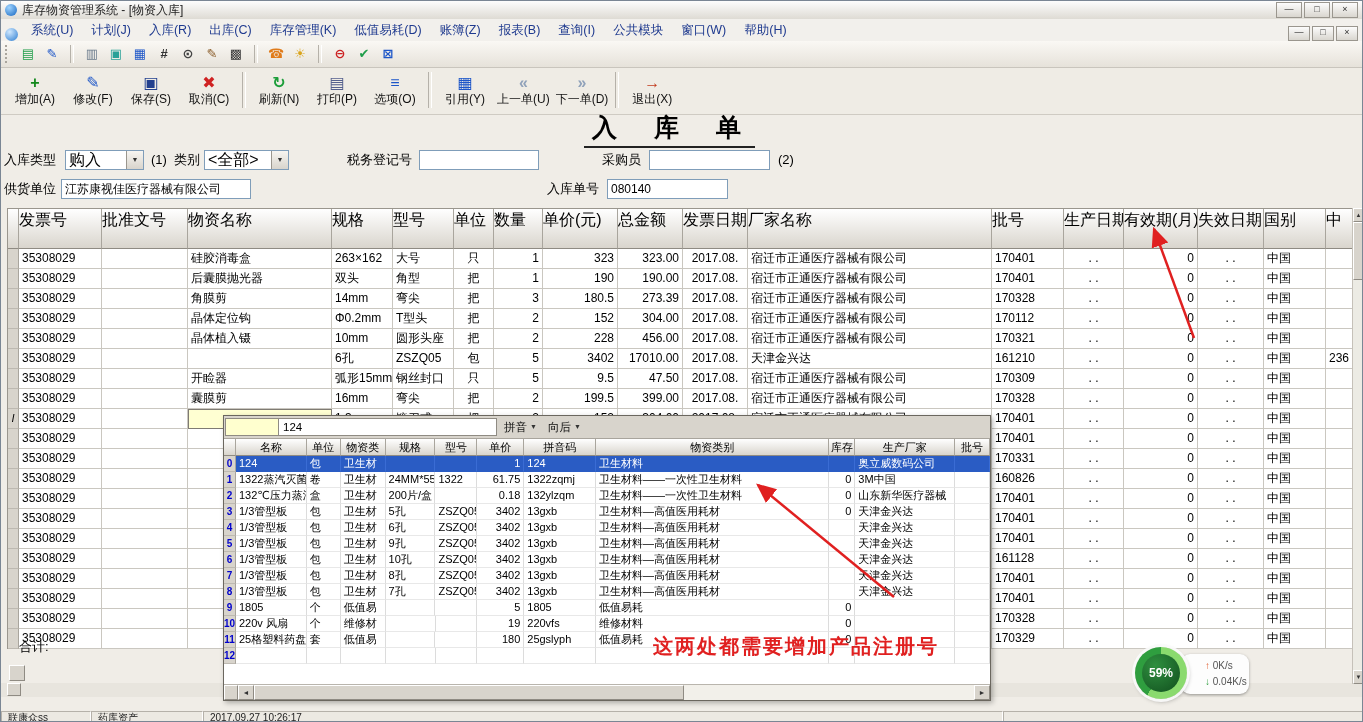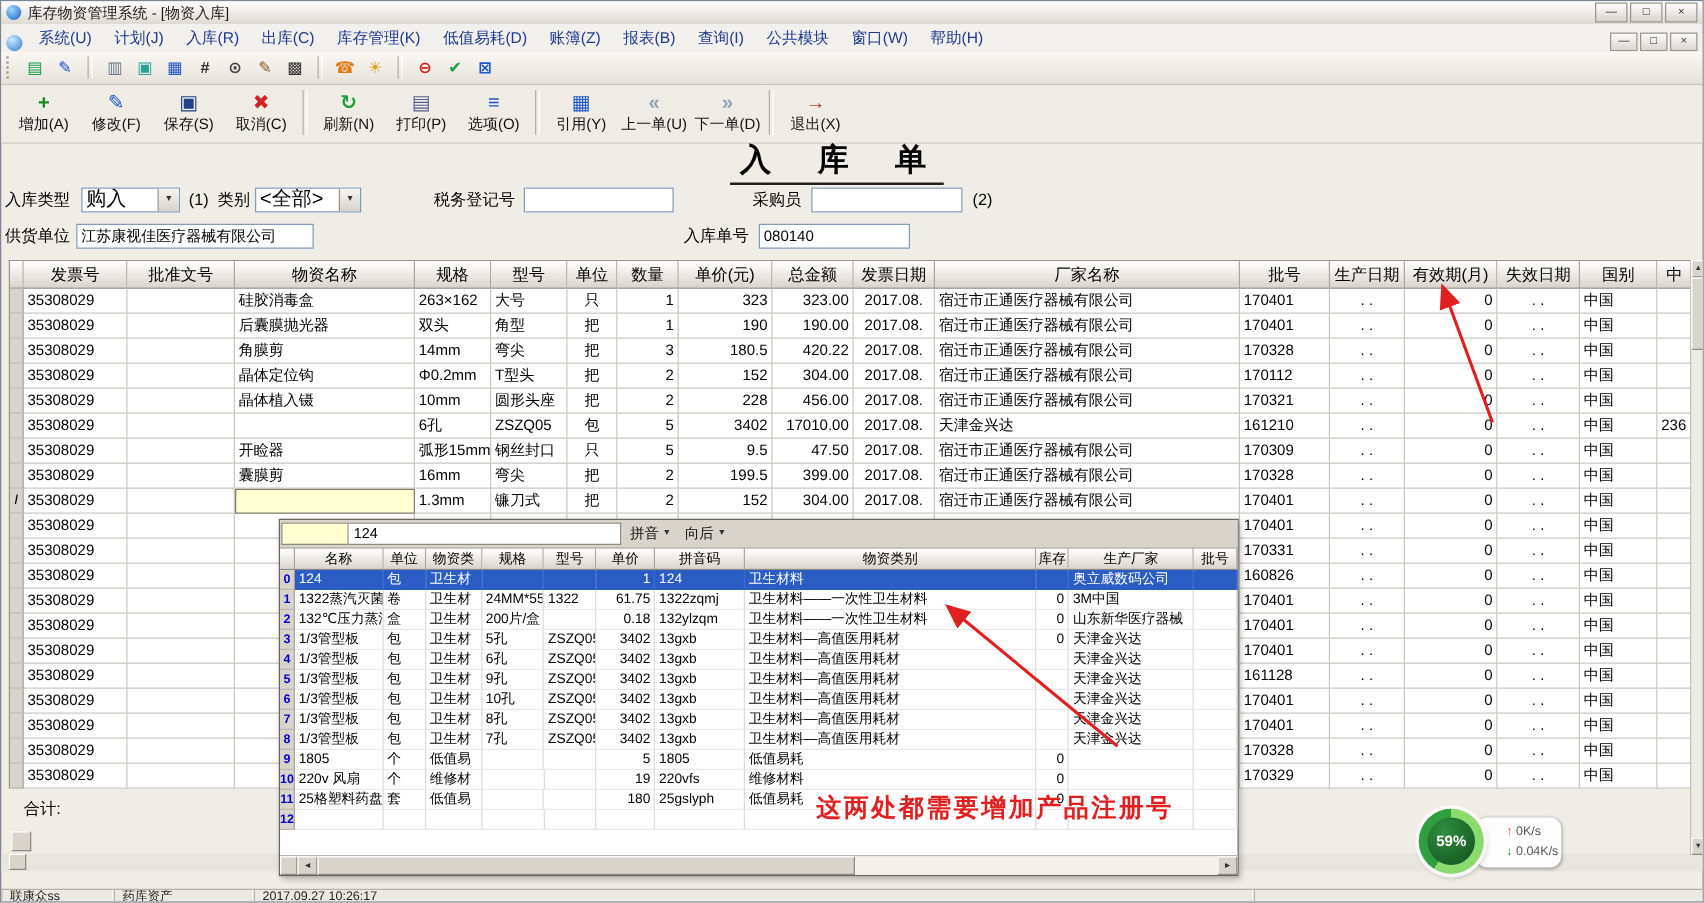--- a/index.html
+++ b/index.html
@@ -34,21 +34,21 @@
   .doc-title{position:absolute;left:583px;top:110px;font-size:25px;font-weight:600;letter-spacing:6px;color:#000;border-bottom:2px solid #222;padding:0 8px 2px;white-space:nowrap;}
   .form-label{position:absolute;font-size:13px;height:20px;line-height:20px;color:#000;white-space:nowrap;}
   .tinput{position:absolute;height:20px;border:1px solid #7f9db9;background:#fff;font-size:12px;padding:0 3px;box-sizing:border-box;font-family:inherit;}
   .combo{position:absolute;height:20px;border:1px solid #7f9db9;background:#fff;display:flex;box-sizing:border-box;}
   .cval{flex:1;font-size:16px;line-height:18px;padding:0 3px;overflow:hidden;white-space:nowrap;}
   .cbtn{width:16px;background:linear-gradient(#f7f5f1,#d8d4cc);border-left:1px solid #9a968e;font-size:7px;text-align:center;line-height:17px;color:#333;}
 
   
   #grid{position:absolute;left:6px;top:207px;background:#fff;border-left:1px solid #9a968e;border-top:1px solid #9a968e;z-index:5;}
   .mrow{display:flex;}
-  .mh{height:22px;line-height:22px;background:linear-gradient(#ffffff,#d9d5cd);border-right:1px solid #a9a59d;border-bottom:1px solid #8f8b83;text-align:center;font-size:13px;box-sizing:border-box;overflow:hidden;white-space:nowrap;}
+  .mh{height:40px;line-height:22px;background:linear-gradient(#ffffff,#d9d5cd);border-right:1px solid #a9a59d;border-bottom:1px solid #8f8b83;text-align:left;font-size:16px;box-sizing:border-box;overflow:hidden;white-space:nowrap;}
   .mc{height:20px;line-height:19px;border-right:1px solid #cac7c0;border-bottom:1px solid #cac7c0;padding:0 3px;font-size:12px;box-sizing:border-box;overflow:hidden;white-space:nowrap;color:#000;}
   .mgut{background:#d8d4cc;border-right:1px solid #a9a59d;border-bottom:1px solid #bdb9b1;padding:0;text-align:center;font-size:11px;font-style:italic;}
   .editcell{background:#ffffd2;border:1px solid #7f7b73;}
   .totals{position:absolute;left:6px;top:636px;width:1346px;height:20px;font-size:13px;line-height:20px;color:#000;z-index:5;}
   .totals span{margin-left:12px;}
   .corner-box{position:absolute;left:8px;top:664px;width:14px;height:14px;background:#d8d4cc;border:1px solid;border-color:#fff #8f8b83 #8f8b83 #fff;z-index:5;}
   .hband{position:absolute;left:0;top:682px;width:1363px;height:14px;background:#e8e5de;z-index:4;}
   .hband .corner2{position:absolute;left:6px;top:0;width:14px;height:13px;background:#d8d4cc;border:1px solid;border-color:#fff #8f8b83 #8f8b83 #fff;box-sizing:border-box;}
 
   
@@ -296,21 +296,21 @@
         <div class="mrow">
           <div class="mc mgut" style="width: 11px;"></div>
           <div class="mc" style="text-align: left; width: 83px;">35308029</div>
           <div class="mc" style="text-align: left; width: 86px;"></div>
           <div class="mc" style="text-align: left; width: 144px;">角膜剪</div>
           <div class="mc" style="text-align: left; width: 61px;">14mm</div>
           <div class="mc" style="text-align: left; width: 61px;">弯尖</div>
           <div class="mc" style="text-align: center; width: 40px;">把</div>
           <div class="mc" style="text-align: right; width: 49px;">3</div>
           <div class="mc" style="text-align: right; width: 75px;">180.5</div>
-          <div class="mc" style="text-align: right; width: 65px;">420.22</div>
+          <div class="mc" style="text-align: right; width: 65px;">273.39</div>
           <div class="mc" style="text-align: center; width: 65px;">2017.08.</div>
           <div class="mc" style="text-align: left; width: 244px;">宿迁市正通医疗器械有限公司</div>
           <div class="mc" style="text-align: left; width: 72px;">170328</div>
           <div class="mc" style="text-align: center; width: 60px;">. .</div>
           <div class="mc" style="text-align: right; width: 74px;">0</div>
           <div class="mc" style="text-align: center; width: 66px;">. .</div>
           <div class="mc" style="text-align: left; width: 62px;">中国</div>
           <div class="mc" style="text-align: left; width: 28px;"></div>
         </div>
         <div class="mrow">

